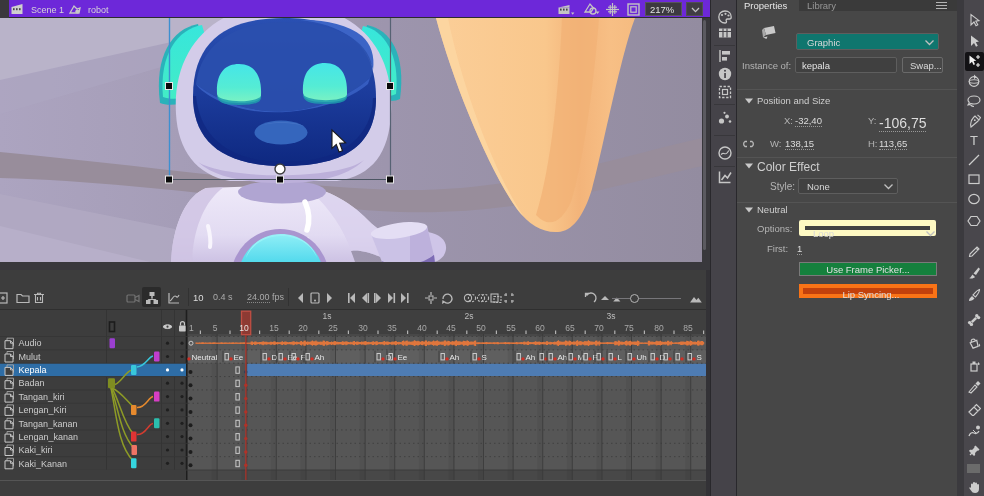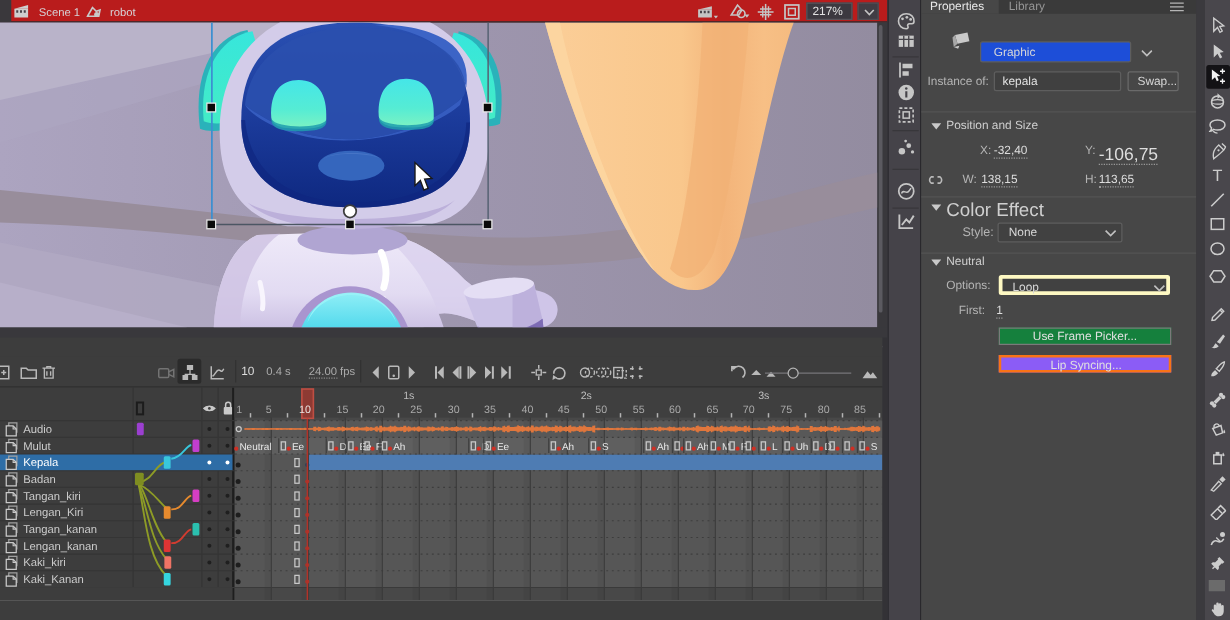--- a/index.html
+++ b/index.html
@@ -1,20 +1,20 @@
 <!DOCTYPE html>
 <html><head><meta charset="utf-8"><style>
 *{margin:0;padding:0;box-sizing:border-box}
 html,body{width:984px;height:496px;overflow:hidden;background:#3a393d;
  font-family:"Liberation Sans",sans-serif;}
 .abs{position:absolute}
 .txt{position:absolute;white-space:nowrap}
 </style></head><body>
 <div class="abs" style="left:0;top:0;width:984px;height:496px">
-<div class="abs" style="left:0;top:0;width:710px;height:18px;background:#b91c1c;border-bottom:1px solid #2c2b2e">
+<div class="abs" style="left:0;top:0;width:710px;height:18px;background:#6d28d9;border-bottom:1px solid #2c2b2e">
 <div class="abs" style="left:0;top:0;width:9px;height:18px;background:#3a383c"></div>
 <svg class="abs" style="left:11px;top:3px" width="12" height="12" viewBox="0 0 12 12">
  <rect x="0.5" y="4" width="11" height="7" fill="#cfcfcf"></rect>
  <path d="M0.5 4 L11.5 1 L11.5 4 Z" fill="#cfcfcf"></path>
  <rect x="2" y="5.2" width="1.6" height="2" fill="#48444b"></rect>
         <rect x="5" y="5.2" width="1.6" height="2" fill="#48444b"></rect>
         <rect x="8" y="5.2" width="1.6" height="2" fill="#48444b"></rect>
 </svg>
 <div class="txt" style="left:31px;top:4.5px;font-size:9px;color:#d6d4d8">Scene 1</div>
 <svg class="abs" style="left:69px;top:4px" width="12" height="11" viewBox="0 0 12 11">
@@ -654,21 +654,21 @@
 <div class="txt" style="left:7px;top:0px;font-size:9.5px;color:#e8e8e8">Properties</div>
 <div class="txt" style="left:70px;top:0px;font-size:9.5px;color:#969696">Library</div>
 <div class="abs" style="left:199px;top:1.5px;width:11px;height:1.4px;background:#b5b5b5"></div>
 <div class="abs" style="left:199px;top:4.6px;width:11px;height:1.4px;background:#b5b5b5"></div>
 <div class="abs" style="left:199px;top:7.7px;width:11px;height:1.4px;background:#b5b5b5"></div>
 <svg class="abs" style="left:23px;top:24px" width="18" height="17" viewBox="0 0 18 17">
  <path d="M4 4 L14 2 L15.5 9 L6 11 Z" fill="#c9c9c9"></path>
  <path d="M4 4 L6 11 L3 13.5 L2 6 Z" fill="#a8a8a8"></path>
  <path d="M3 13.5 L6.5 15 L7.5 12.5" fill="#c9c9c9"></path>
 </svg>
-<div class="abs" style="left:47px;top:33px;width:121px;height:17px;background:#1d4ed8;border:1px solid #5e5e5e;border-radius:2px">
+<div class="abs" style="left:59px;top:33px;width:143px;height:17px;background:#0f766e;border:1px solid #5e5e5e;border-radius:2px">
  <div class="txt" style="left:10px;top:2.5px;font-size:9.5px;color:#d8d8d8">Graphic</div>
  <svg class="abs" style="left:128px;top:5.5px" width="9" height="6" viewBox="0 0 9 6">
           <path d="M0.5 0.5 L4.5 4.5 L8.5 0.5" fill="none" stroke="#c0c0c0" stroke-width="1.3"></path>
         </svg>
 </div>
 <div class="txt" style="left:5px;top:60px;font-size:9.5px;color:#b4b4b4">Instance of:</div>
 <div class="abs" style="left:58px;top:57px;width:102px;height:16px;background:#404040;border:1px solid #5e5e5e;border-radius:2px">
  <div class="txt" style="left:6px;top:2px;font-size:9.5px;color:#e2e2e2">kepala</div>
 </div>
 <div class="abs" style="left:165px;top:57px;width:41px;height:16px;background:#474747;border:1px solid #6a6a6a;border-radius:2px">
@@ -687,46 +687,46 @@
  <path d="M6 3.5 H4 a3 3 0 0 0 0 5 h2 M9 3.5 h2 a3 3 0 0 1 0 5 H9" fill="none" stroke="#b9b9b9" stroke-width="1.3"></path>
 </svg>
 <div class="txt" style="left:33px;top:138px;font-size:9.5px;color:#b4b4b4">W:</div>
 <div class="txt" style="left:48px;top:138px;font-size:9.5px;color:#dddddd"><span style="border-bottom:1px dotted #999">138,15</span></div>
 <div class="txt" style="left:131px;top:138px;font-size:9.5px;color:#b4b4b4">H:</div>
 <div class="txt" style="left:142px;top:138px;font-size:9.5px;color:#dddddd"><span style="border-bottom:1px dotted #999">113,65</span></div>
 <div class="abs" style="left:0;top:156.5px;width:220px;height:1px;background:#545454"></div>
 <svg class="abs" style="left:8px;top:163px" width="8" height="6" viewBox="0 0 8 6">
         <path d="M0 0.5 L8 0.5 L4 5.5 Z" fill="#c9c9c9"></path>
       </svg>
-<div class="txt" style="left:20px;top:160px;font-size:15px;color:#cfcfcf">Color Effect</div>
+<div class="txt" style="left:20px;top:160px;font-size:12px;color:#cfcfcf">Color Effect</div>
 <div class="txt" style="left:33px;top:181px;font-size:10px;color:#b4b4b4">Style:</div>
 <div class="abs" style="left:61px;top:178px;width:100px;height:16px;background:#414141;border:1px solid #5e5e5e;border-radius:2px">
  <div class="txt" style="left:8px;top:2px;font-size:9.5px;color:#d8d8d8">None</div>
  <svg class="abs" style="left:85px;top:5px" width="9" height="6" viewBox="0 0 9 6">
           <path d="M0.5 0.5 L4.5 4.5 L8.5 0.5" fill="none" stroke="#c0c0c0" stroke-width="1.3"></path>
         </svg>
 </div>
 <div class="abs" style="left:0;top:201.5px;width:220px;height:1px;background:#545454"></div>
 <svg class="abs" style="left:8px;top:207px" width="8" height="6" viewBox="0 0 8 6">
         <path d="M0 0.5 L8 0.5 L4 5.5 Z" fill="#c9c9c9"></path>
       </svg>
 <div class="txt" style="left:20px;top:204px;font-size:9.5px;color:#cfcfcf">Neutral</div>
 <div class="txt" style="left:20px;top:223px;font-size:9.5px;color:#b4b4b4">Options:</div>
-<div class="abs" style="left:62px;top:220px;width:137px;height:16px;background:#414141;border:3px solid #fef9c3;border-radius:2px">
+<div class="abs" style="left:62px;top:220px;width:137px;height:16px;background:#414141;border:6px solid #fef9c3;border-radius:2px">
  <div class="txt" style="left:8px;top:2px;font-size:9.5px;color:#d8d8d8">Loop</div>
  <svg class="abs" style="left:121px;top:5px" width="9" height="6" viewBox="0 0 9 6">
           <path d="M0.5 0.5 L4.5 4.5 L8.5 0.5" fill="none" stroke="#c0c0c0" stroke-width="1.3"></path>
         </svg>
 </div>
 <div class="txt" style="left:30px;top:243px;font-size:9.5px;color:#b4b4b4">First:</div>
 <div class="txt" style="left:60px;top:243px;font-size:9.5px;color:#dddddd"><span style="border-bottom:1px dotted #999">1</span></div>
 <div class="abs" style="left:62px;top:262px;width:138px;height:14px;background:#15803d;border:1px solid #7a7a7a">
  <div class="txt" style="left:0;top:1px;width:136px;text-align:center;font-size:9.5px;color:#e0e0e0">Use Frame Picker...</div>
 </div>
-<div class="abs" style="left:62px;top:284px;width:138px;height:14px;background:#8b5cf6;border:2px solid #f97316">
+<div class="abs" style="left:62px;top:284px;width:138px;height:14px;background:#c2410c;border:4px solid #f97316">
  <div class="txt" style="left:0;top:1px;width:136px;text-align:center;font-size:9.5px;color:#e0e0e0">Lip Syncing...</div>
 </div>
 </div>
 <div class="abs" style="left:957px;top:0;width:27px;height:496px;background:#3b3a3e">
 <div class="abs" style="left:7px;top:0;width:20px;height:496px;background:#49474c"></div>
 <svg class="abs" style="left:10px;top:13px" width="14" height="14" viewBox="0 0 14 14">
         <path d="M4 1.5 L4 12 L7 9 L9 12.8 L10.8 11.8 L8.8 8.2 L12 7.6 Z" fill="none" stroke="#cccccc" stroke-width="1.1"></path>
       </svg>
       <svg class="abs" style="left:10px;top:34px" width="14" height="14" viewBox="0 0 14 14">
         <path d="M4 1.5 L4 12 L7 9 L9 12.8 L10.8 11.8 L8.8 8.2 L12 7.6 Z" fill="#cccccc"></path>

